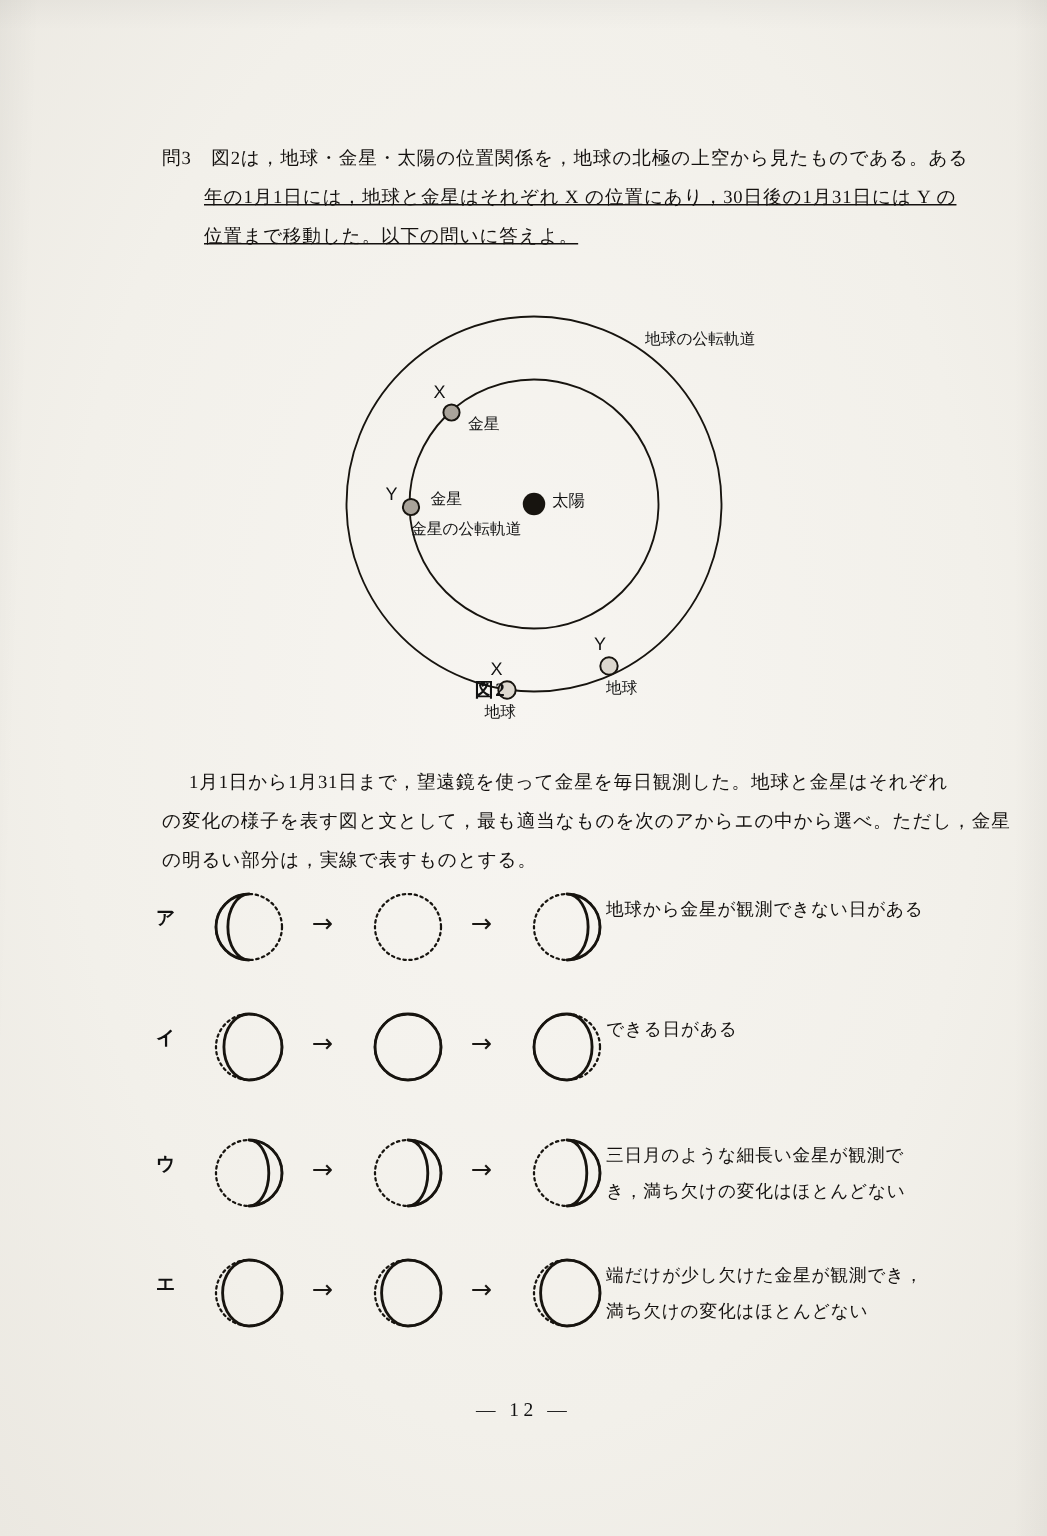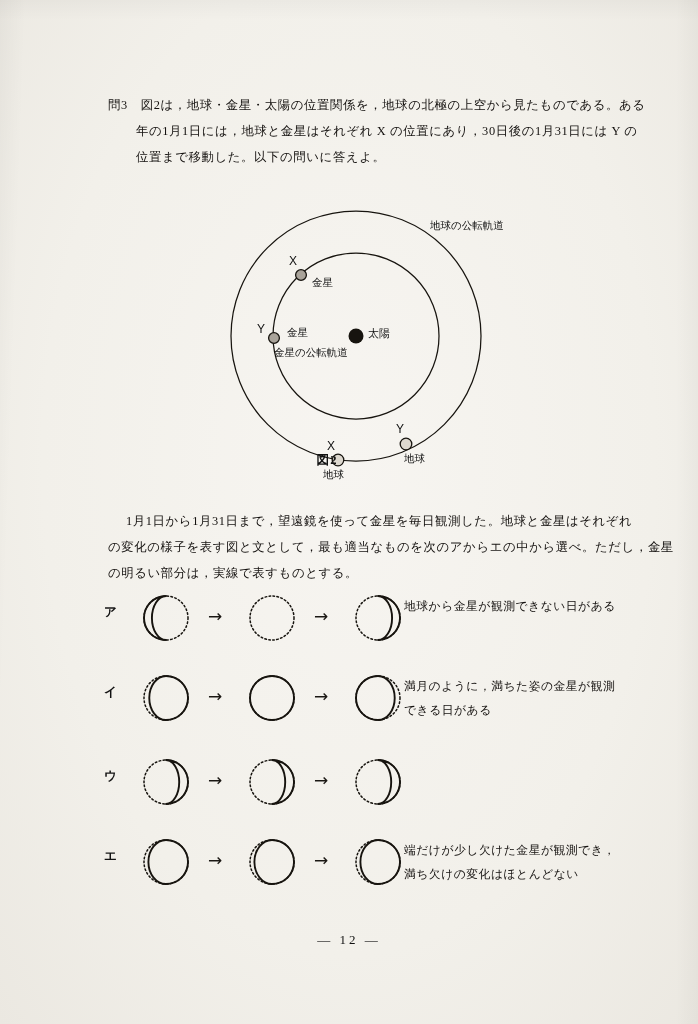--- a/index.html
+++ b/index.html
@@ -31,21 +31,21 @@
   
   .qblock{
     position:absolute;
     font-size:12.4px;
     line-height:26px;
     letter-spacing:0.6px;
     color:#14110f;
   }
   #q3-block{left:108px;top:92px;width:510px;}
   .qline{white-space:nowrap;}
-  .qline.indent{padding-left:28px;}
+  .qline.indent{padding-left:28px;text-decoration:underline;}
 
   #obs-block{left:108px;top:508px;width:512px;}
   #obs-block .qline:first-child{padding-left:18px;}
 
   
   #figure2{position:absolute;left:208px;top:196px;width:300px;height:290px;}
   #fig2-caption{
     position:absolute;left:0;top:452px;width:654px;
     text-align:center;font-size:12.6px;font-weight:bold;letter-spacing:1px;
   }
@@ -193,21 +193,20 @@
         </div>
       <div class="arrow a1">→</div>
       <div class="phase-slot s2">
           <svg width="52" height="52" viewBox="0 0 52 52">
             <circle cx="26" cy="26" r="22" fill="none" stroke="#17140f" stroke-width="1.5" stroke-dasharray="1.6 2.4" stroke-linecap="round"></circle>
             <path d="M 26 4 A 22 22 0 0 0 26 48 A 16.72 22 0 0 0 26 4 Z" fill="none" stroke="#17140f" stroke-width="1.9" stroke-linejoin="round"></path>
           </svg>
         </div>
     </div>
     <div class="opt-text">
-      <div class="tline">満月のように，満ちた姿の金星が観測</div>
       <div class="tline">できる日がある</div>
     </div>
   </div>
 
   <div class="option-row" id="opt-2">
     <div class="opt-label">ウ</div>
     <div class="phase-strip">
       <div class="phase-slot s0">
           <svg width="52" height="52" viewBox="0 0 52 52">
             <circle cx="26" cy="26" r="22" fill="none" stroke="#17140f" stroke-width="1.5" stroke-dasharray="1.6 2.4" stroke-linecap="round"></circle>
@@ -222,20 +221,24 @@
           </svg>
         </div>
       <div class="arrow a1">→</div>
       <div class="phase-slot s2">
           <svg width="52" height="52" viewBox="0 0 52 52">
             <circle cx="26" cy="26" r="22" fill="none" stroke="#17140f" stroke-width="1.5" stroke-dasharray="1.6 2.4" stroke-linecap="round"></circle>
             <path d="M 26 4 A 22 22 0 0 1 26 48 A 13.2 22 0 0 0 26 4 Z" fill="none" stroke="#17140f" stroke-width="1.9" stroke-linejoin="round"></path>
           </svg>
         </div>
     </div>
+    <div class="opt-text">
+      <div class="tline">三日月のような細長い金星が観測で</div>
+      <div class="tline">き，満ち欠けの変化はほとんどない</div>
+    </div>
   </div>
 
   <div class="option-row" id="opt-3">
     <div class="opt-label">エ</div>
     <div class="phase-strip">
       <div class="phase-slot s0">
           <svg width="52" height="52" viewBox="0 0 52 52">
             <circle cx="26" cy="26" r="22" fill="none" stroke="#17140f" stroke-width="1.5" stroke-dasharray="1.6 2.4" stroke-linecap="round"></circle>
             <path d="M 26 4 A 22 22 0 0 1 26 48 A 17.6 22 0 0 1 26 4 Z" fill="none" stroke="#17140f" stroke-width="1.9" stroke-linejoin="round"></path>
           </svg>

